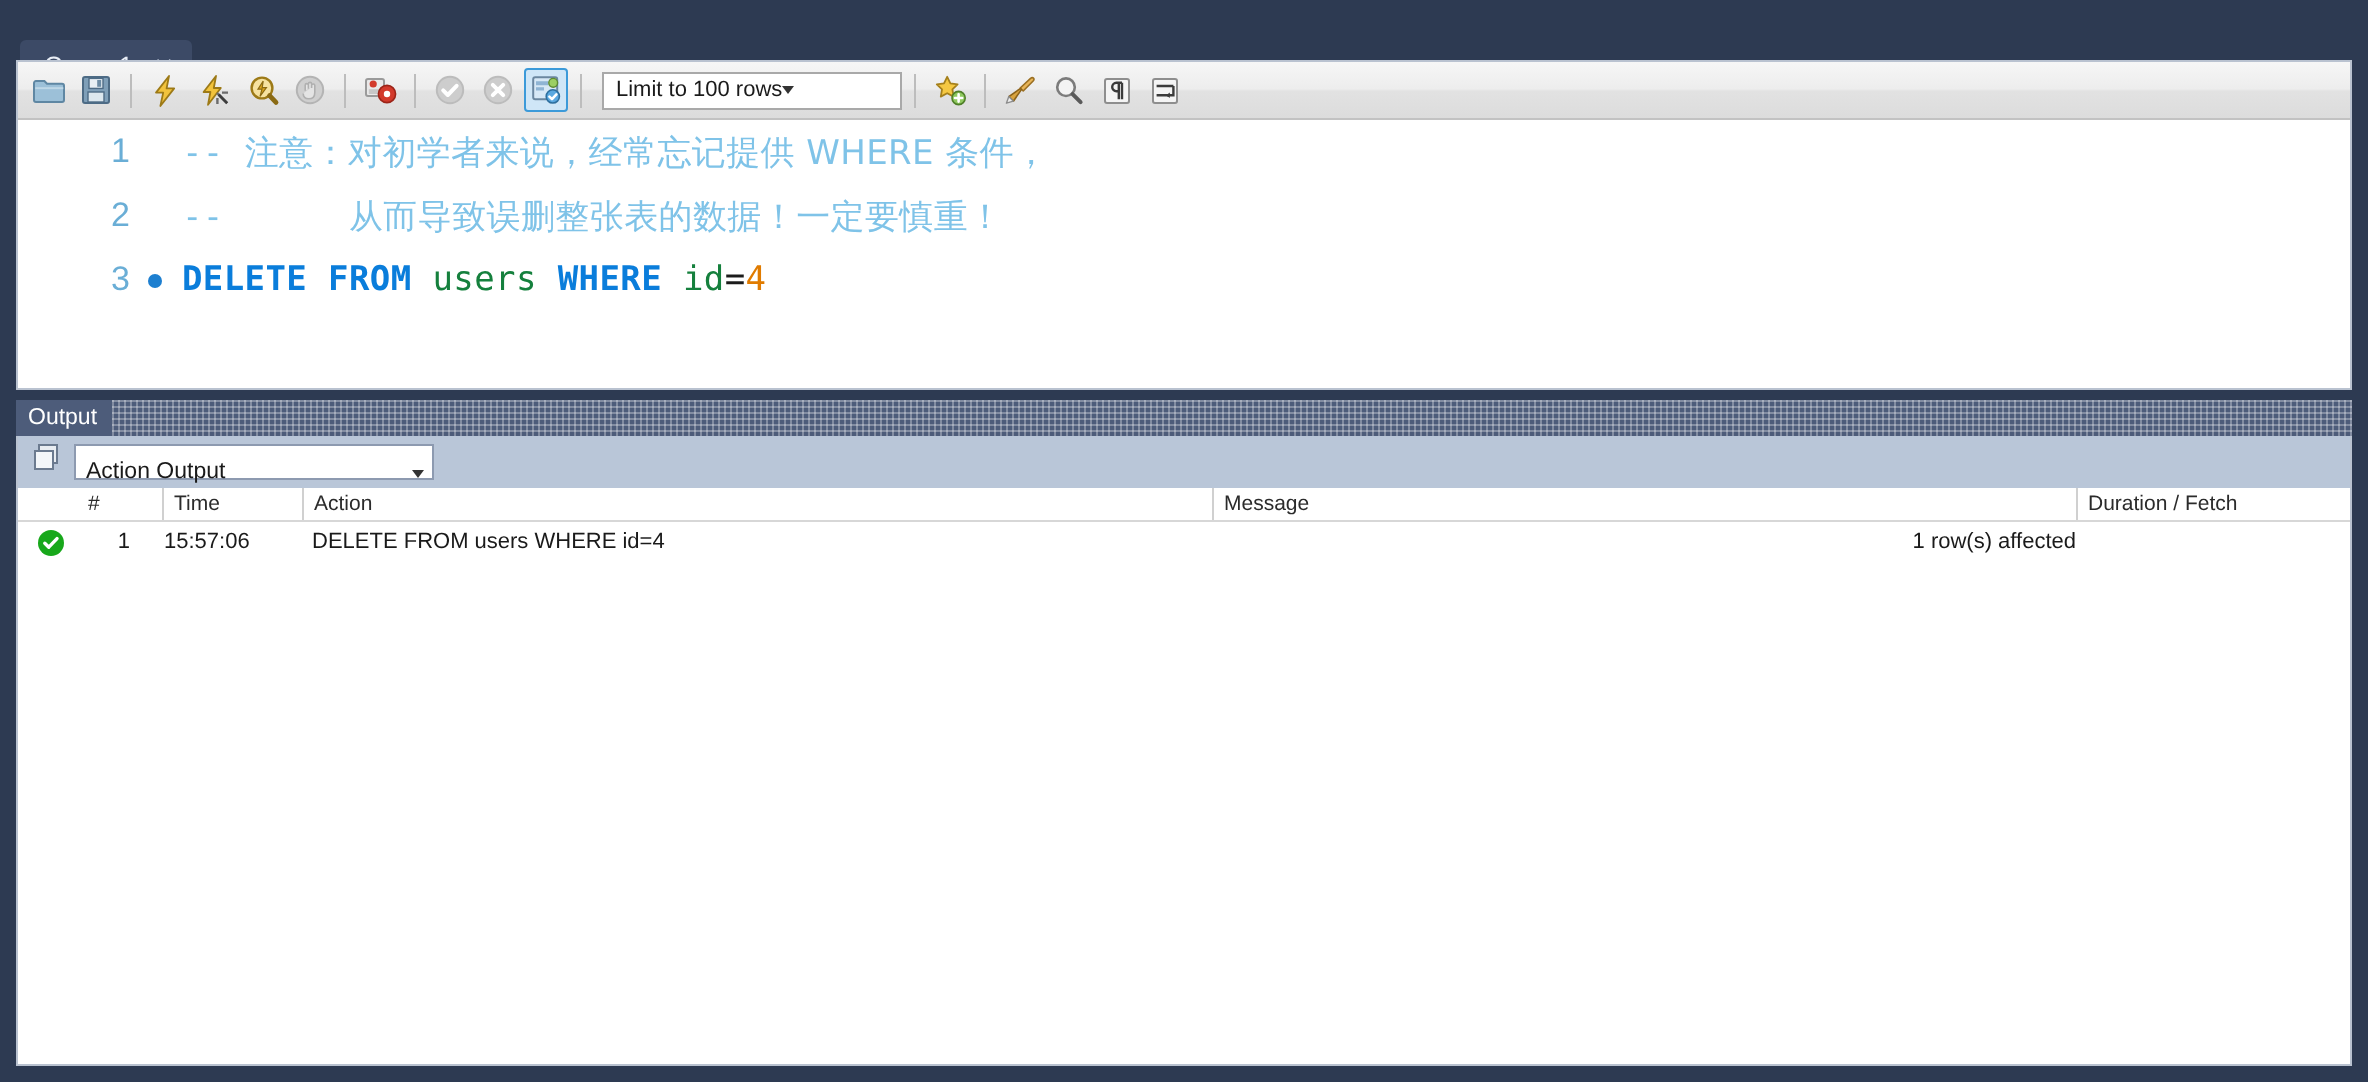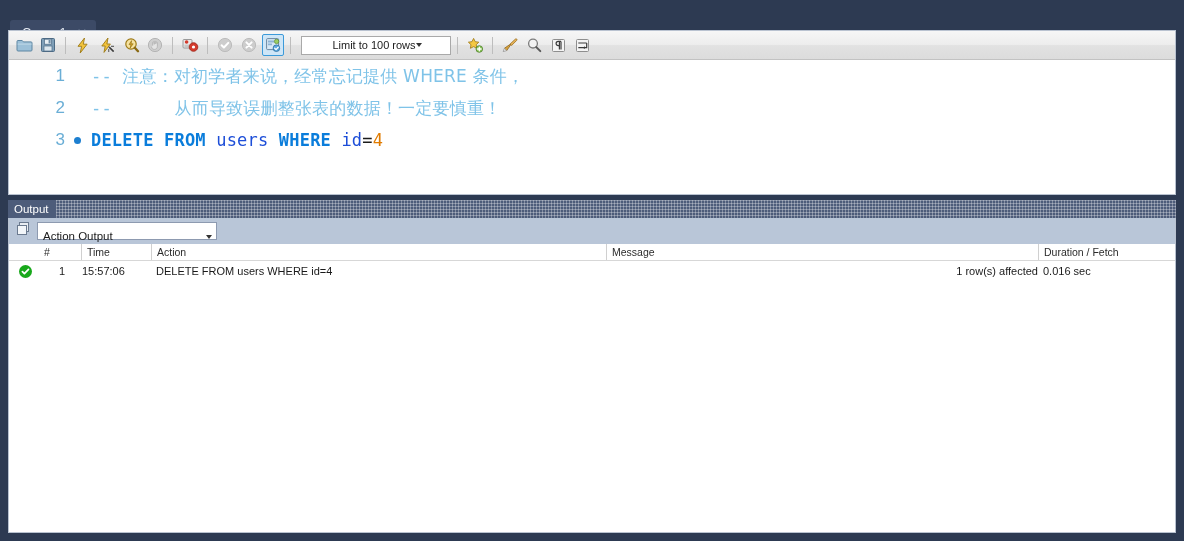--- a/index.html
+++ b/index.html
@@ -106,21 +106,21 @@
     margin: 0 4px;
   }
   .limit-box {
     height: 19px;
     width: 150px;
     background: #ffffff;
     border: 1px solid #a9a9a9;
     margin-left: 4px;
     display: flex;
     align-items: center;
-    justify-content: center;
+    justify-content: flex-start;
     padding: 0 4px 0 6px;
     box-sizing: border-box;
   }
   .limit-text {
     font-size: 11px;
     color: #1a1a1a;
     line-height: 1;
     white-space: nowrap;
   }
   .limit-arrow {
@@ -173,21 +173,21 @@
     white-space: pre;
     letter-spacing: 0.2px;
   }
   .cmt { color: #7fc3e8; }
   .cmt-cn {
     font-family: "DejaVu Sans", sans-serif;
     font-size: 17px;
     color: #7fc3e8;
   }
   .kw { color: #0a7ddb; font-weight: bold; }
-  .ident { color: #1d4ed8; }
+  .ident { color: #15803d; }
   .num { color: #e07b00; }
   .op { color: #1b1b1b; }
 
   
   .output-pane {
     position: absolute;
     left: 0; top: 170px;
     width: 1168px;
     height: 333px;
     box-sizing: border-box;
@@ -517,21 +517,20 @@
           <div class="grid-row">
             <span class="status-ok">
               <svg width="9" height="9" viewBox="0 0 9 9">
                 <path d="M1.4 4.6l2 2 4.1-4.3" stroke="#ffffff" stroke-width="1.7" fill="none" stroke-linecap="round" stroke-linejoin="round"></path>
               </svg>
             </span>
             <span class="gc num-cell" style="left:30px;width:32px;">1</span>
             <span class="gc" style="left:68px;width:72px;">15:57:06</span>
             <span class="gc" style="left:142px;width:455px;">DELETE FROM users WHERE id=4</span>
             <span class="gc" style="left:597px;width:432px;text-align:right;">1 row(s) affected</span>
-            <span class="gc" style="left:1029px;width:137px;">0.016 sec</span>
           </div>
 
         </div>
       </div>
     </div>
 
   </div>
 </div>
 
 </body></html>

